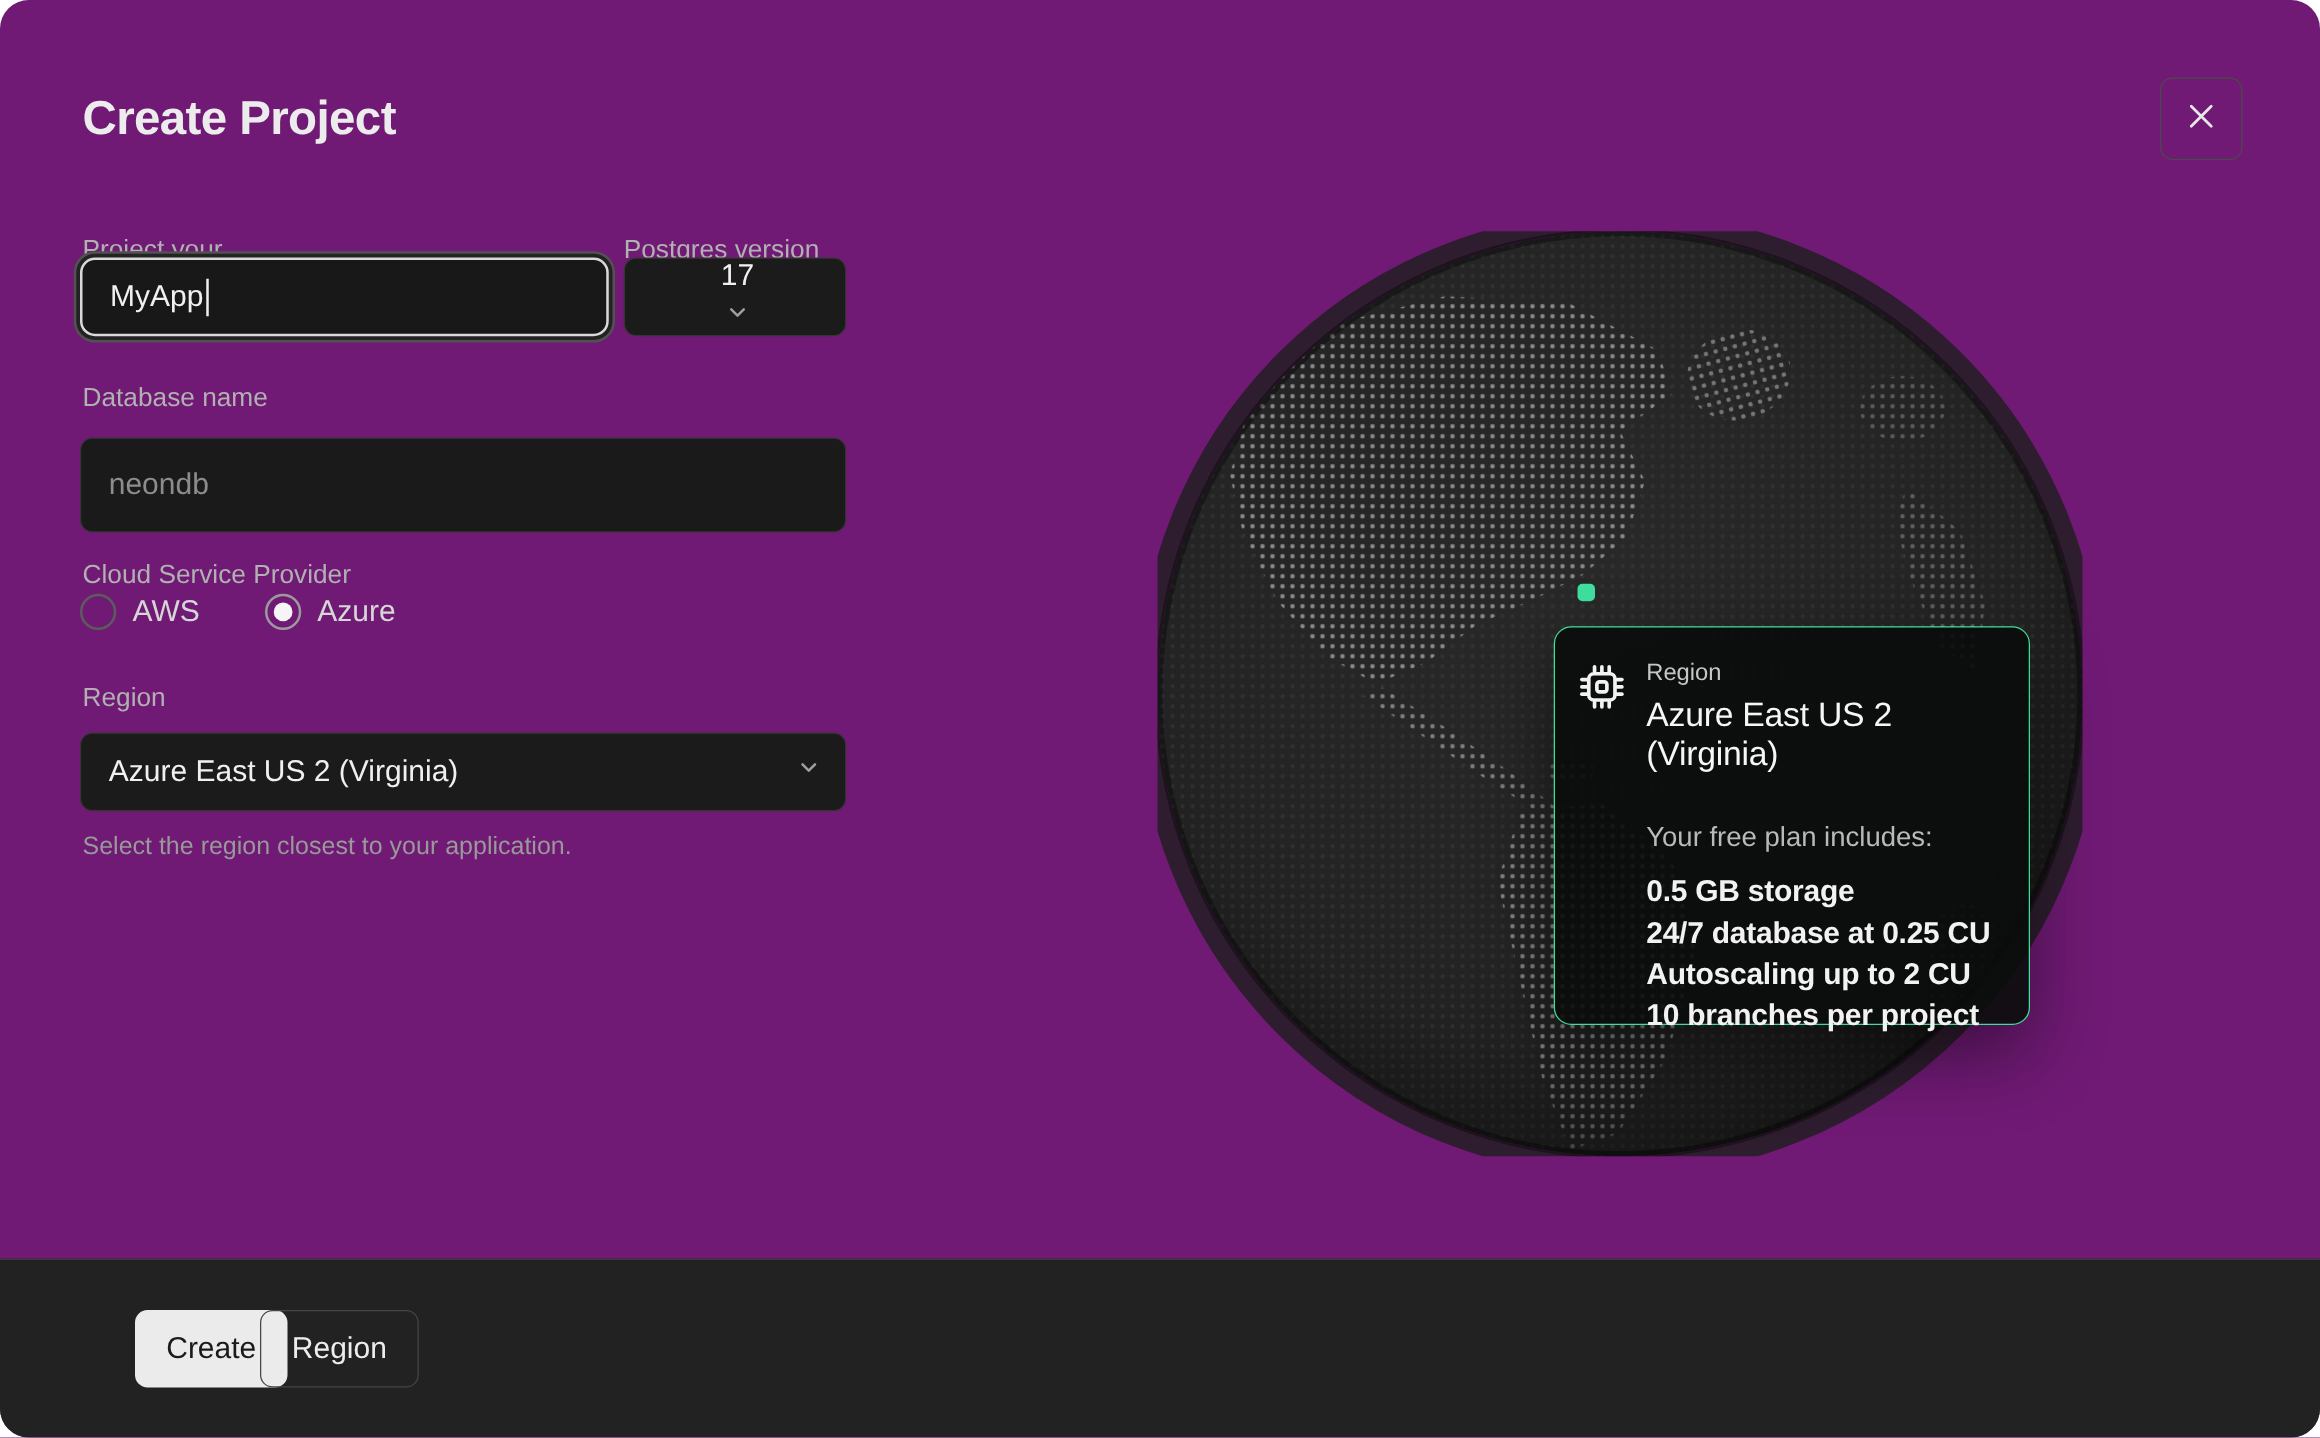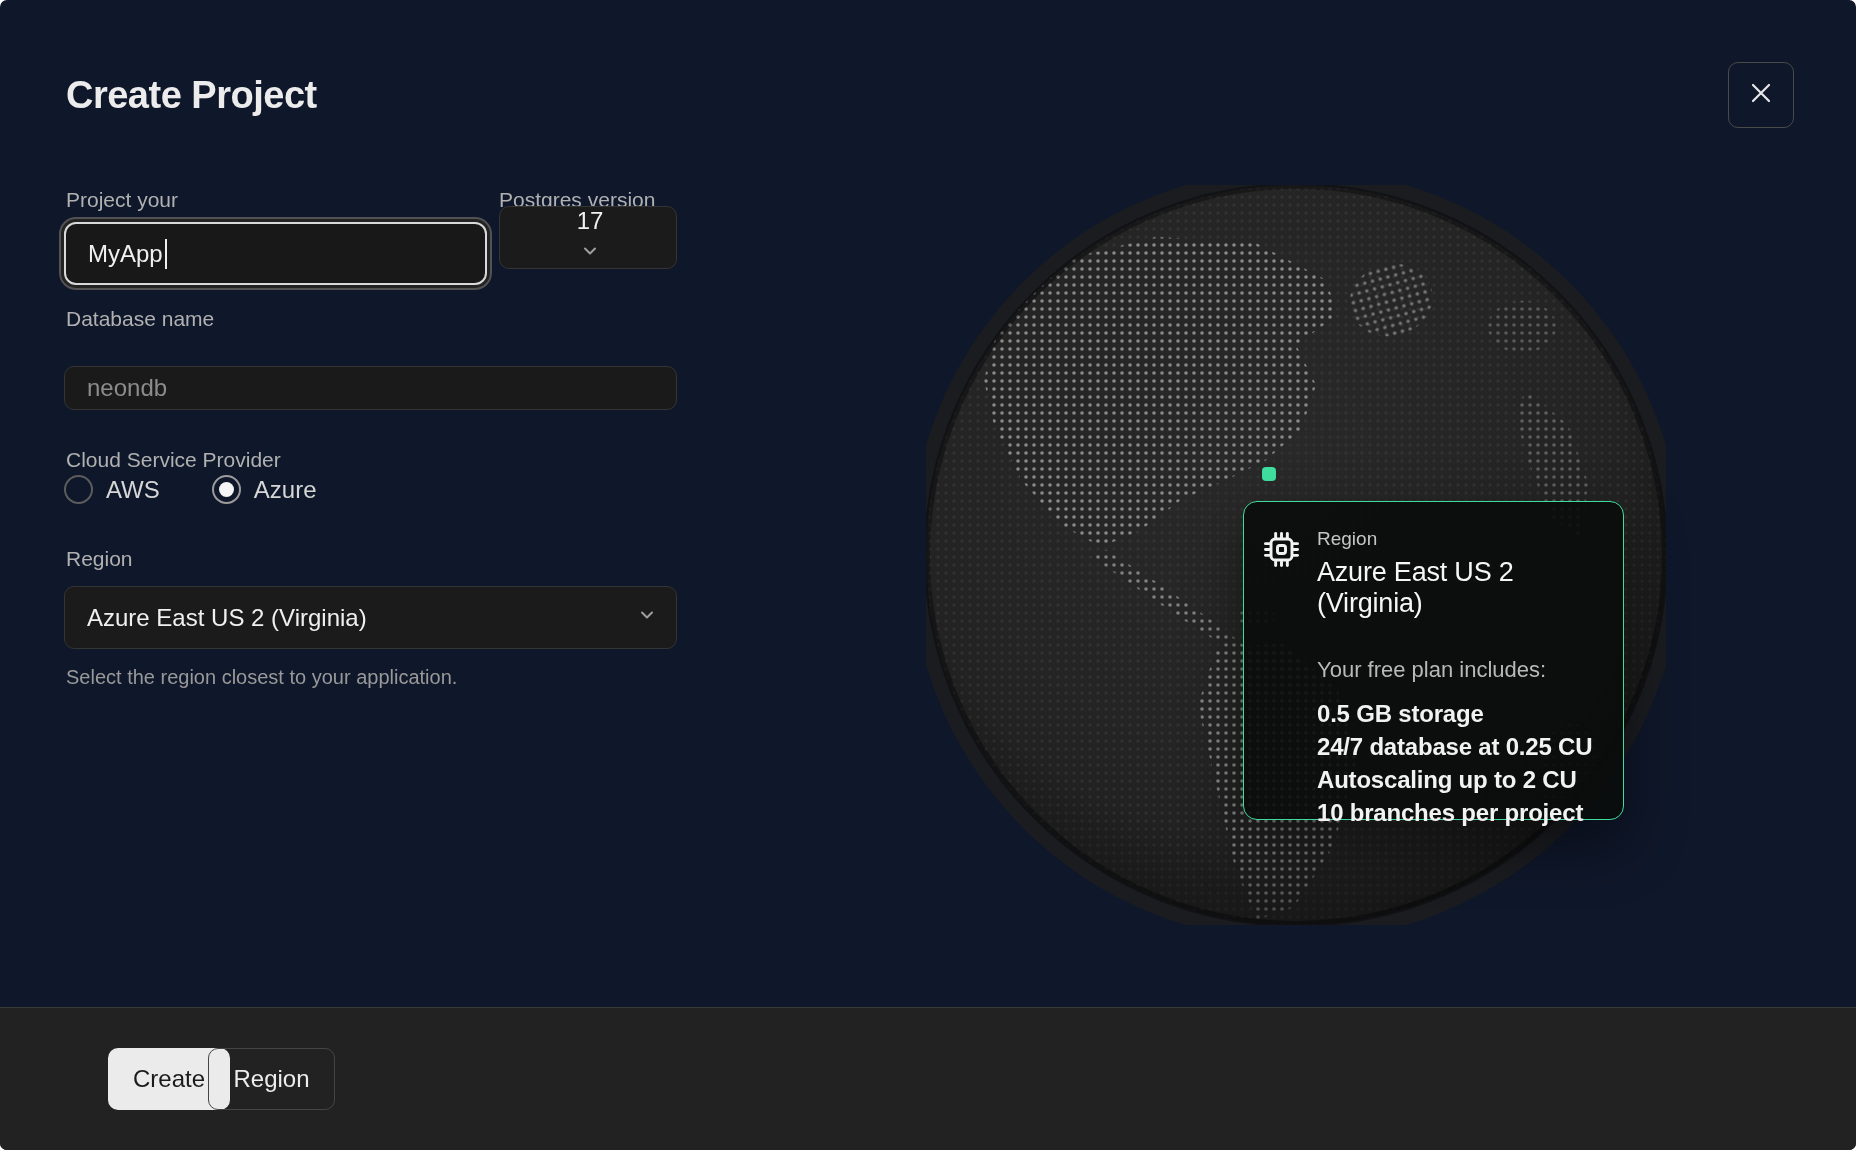--- a/index.html
+++ b/index.html
@@ -4,22 +4,22 @@
 <style>
   html,body{margin:0;padding:0;}
   body{
     width:1856px;height:1150px;position:relative;
     background:#ffffff;
     font-family:"Liberation Sans","DejaVu Sans",sans-serif;
     -webkit-font-smoothing:antialiased;
   }
   .modal{
     position:absolute;inset:0;
-    background:#0f172a;
-    border-radius:7px;
+    background:#701a75;
+    border-radius:23px;
     overflow:hidden;
   }
   
   .title{
     position:absolute;left:66px;top:74px;
     font-size:38px;font-weight:700;color:#ececec;letter-spacing:-0.5px;
   }
   .close-btn{
     position:absolute;left:1728px;top:62px;width:64px;height:64px;
     border:1px solid #4a4a4a;border-radius:10px;background:transparent;
@@ -28,21 +28,21 @@
   
   .field-label{
     position:absolute;color:#b1b1b1;font-size:21px;font-weight:400;
   }
   .helper{
     position:absolute;left:66px;top:666px;color:#999999;font-size:20px;
   }
   .text-field{
     position:absolute;background:#1a1a1a;border:1px solid #343434;border-radius:10px;
     display:flex;align-items:center;box-sizing:border-box;
-    font-size:24px;color:#f0f0f0;padding:0 22px;cursor:text;margin-top:16px;
+    font-size:24px;color:#f0f0f0;padding:0 22px;cursor:text;
   }
   .text-field.focused{
     background:#181818;
     border:2px solid #d9d9d9;border-radius:12px;
     box-shadow:0 0 0 3px #232323,0 0 0 5px #525252;
   }
   .text-field .placeholder{color:#8c8c8c;}
   .caret{display:inline-block;width:2px;height:30px;background:#efefef;margin-left:2px;vertical-align:middle;}
   .select{
     position:absolute;background:#1b1b1b;border:1px solid #343434;border-radius:10px;
@@ -117,21 +117,21 @@
   <div class="select" style="left:499px;top:206px;width:178px;height:63px;flex-direction:column;">
     <span>17</span>
     <span>
       <svg width="22" height="22" viewBox="0 0 22 22" fill="none">
         <path d="M6 8.5 L11 13.5 L16 8.5" stroke="#9f9f9f" stroke-width="2" stroke-linecap="round" stroke-linejoin="round"></path>
       </svg>
     </span>
   </div>
 
   <div class="field-label" style="left:66px;top:307px;">Database name</div>
-  <div class="text-field" style="left:64px;top:350px;width:613px;height:44px;">
+  <div class="text-field" style="left:64px;top:350px;width:613px;height:76px;">
     <span class="placeholder">neondb</span>
   </div>
 
   <div class="field-label" style="left:66px;top:448px;">Cloud Service Provider</div>
   <div class="radio-row">
     <div class="radio-option">
       <span class="radio-circle"></span>
       <span class="radio-label">AWS</span>
     </div>
     <div class="radio-option selected">

